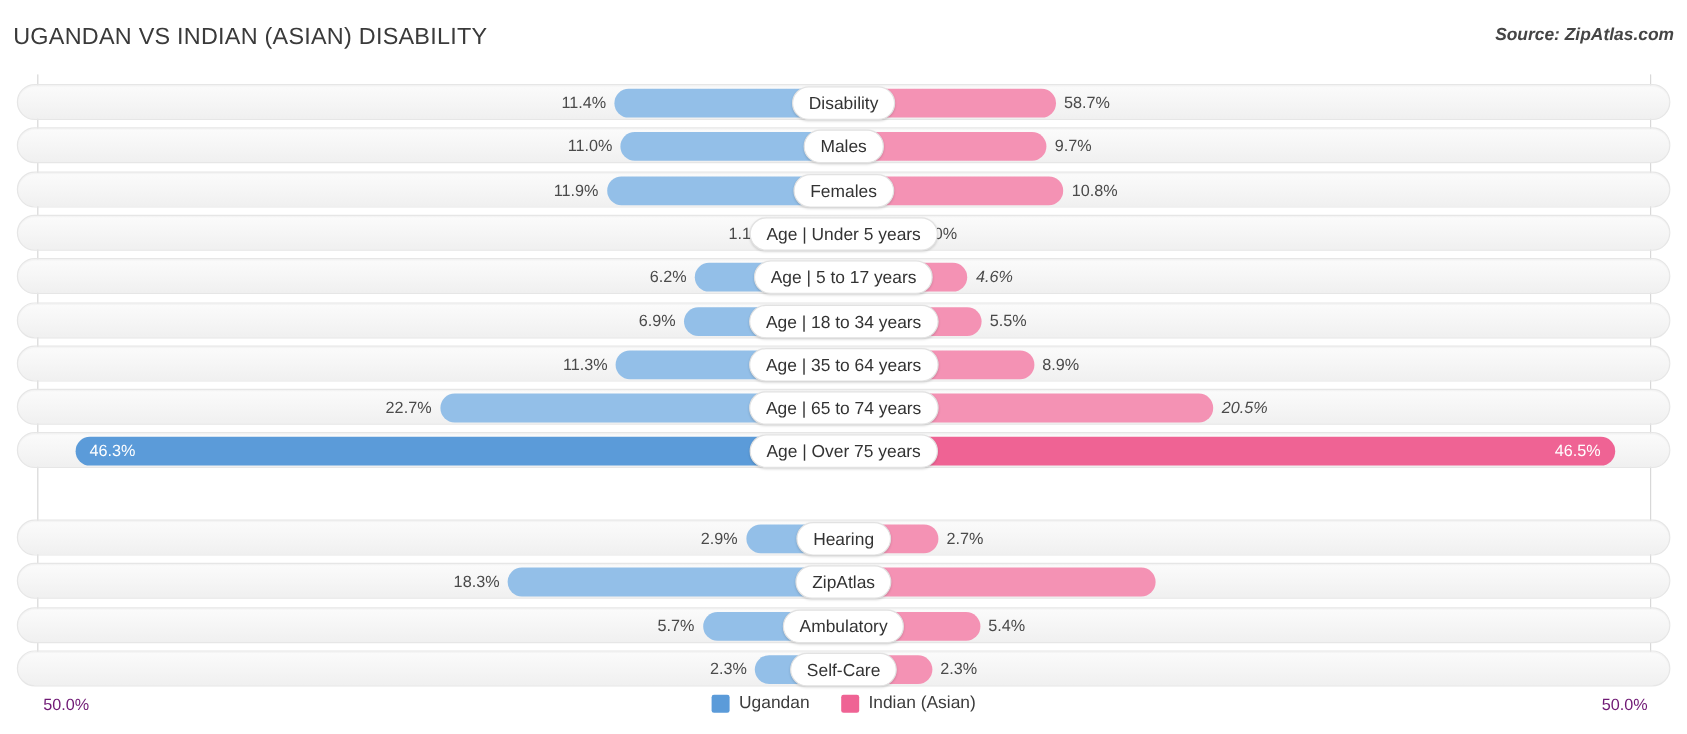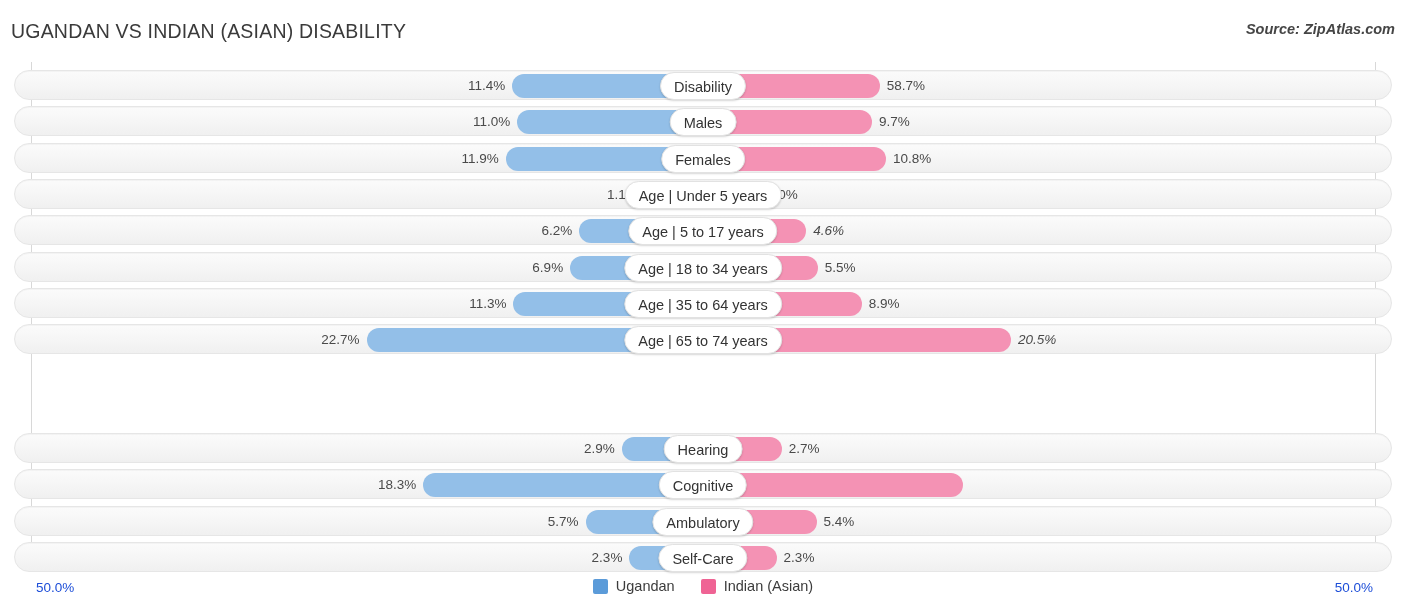--- a/index.html
+++ b/index.html
@@ -121,21 +121,21 @@
   
   #footer {
     position: absolute;
     left: 0; top: 570px;
     width: 1406px; height: 42px;
   }
   .axis-label {
     position: absolute;
     top: 10px;
     font-size: 13.5px;
-    color: #1d4ed8;
+    color: #701a75;
     white-space: nowrap;
   }
   #axis-left  { left: 36px; }
   #axis-right { right: 33px; }
 
   #legend {
     position: absolute;
     left: 0; top: 8px;
     width: 1406px;
     display: flex;
@@ -220,33 +220,40 @@
       <div class="val val-right" style="left: 853.632px;">8.9%</div>
       <div class="pill" style="left: 688px;">Age | 35 to 64 years</div>
     </div>
     <div class="row" style="top: 262.1px;">
       <div class="bar bar-left" style="left: 351.624px; width: 336.376px;"></div>
       <div class="bar bar-right" style="left: 688px; width: 308.04px;"></div>
       <div class="val val-left" style="right: 1031.38px;">22.7%</div>
       <div class="val val-right" style="left: 1003.04px; font-style: italic;">20.5%</div>
       <div class="pill" style="left: 688px;">Age | 65 to 74 years</div>
     </div>
+    <div class="row highlight" style="top: 298.4px;">
+      <div class="bar bar-left" style="left: 47.656px; width: 640.344px;"></div>
+      <div class="bar bar-right" style="left: 688px; width: 642.92px;"></div>
+      <div class="val val-left inside" style="left: 59.656px;">46.3%</div>
+      <div class="val val-right inside" style="right: 57.08px;">46.5%</div>
+      <div class="pill" style="left: 688px;">Age | Over 75 years</div>
+    </div>
     <div class="row" style="top: 371px;">
       <div class="bar bar-left" style="left: 606.648px; width: 81.352px;"></div>
       <div class="bar bar-right" style="left: 688px; width: 78.776px;"></div>
       <div class="val val-left" style="right: 776.352px;">2.9%</div>
       <div class="val val-right" style="left: 773.776px;">2.7%</div>
       <div class="pill" style="left: 688px;">Hearing</div>
     </div>
     <div class="row" style="top: 407.3px;">
       <div class="bar bar-left" style="left: 408.296px; width: 279.704px;"></div>
       <div class="bar bar-right" style="left: 688px; width: 260.384px;"></div>
       <div class="val val-left" style="right: 974.704px;">18.3%</div>
       <div class="val val-right" style="left: 921px; margin-top: 40px;">16.8%</div>
-      <div class="pill" style="left: 688px;">Cognitive</div>
+      <div class="pill" style="left: 688px;">ZipAtlas</div>
     </div>
     <div class="row" style="top: 443.6px;">
       <div class="bar bar-left" style="left: 570.584px; width: 117.416px;"></div>
       <div class="bar bar-right" style="left: 688px; width: 113.552px;"></div>
       <div class="val val-left" style="right: 812.416px;">5.7%</div>
       <div class="val val-right" style="left: 808.552px;">5.4%</div>
       <div class="pill" style="left: 688px;">Ambulatory</div>
     </div>
     <div class="row" style="top: 479.9px;">
       <div class="bar bar-left" style="left: 614.376px; width: 73.624px;"></div>

